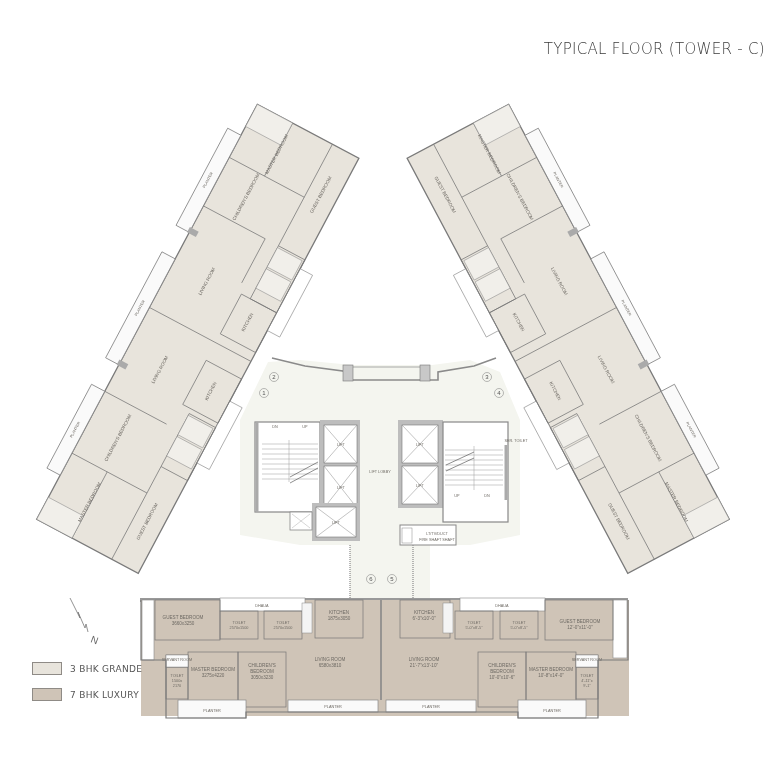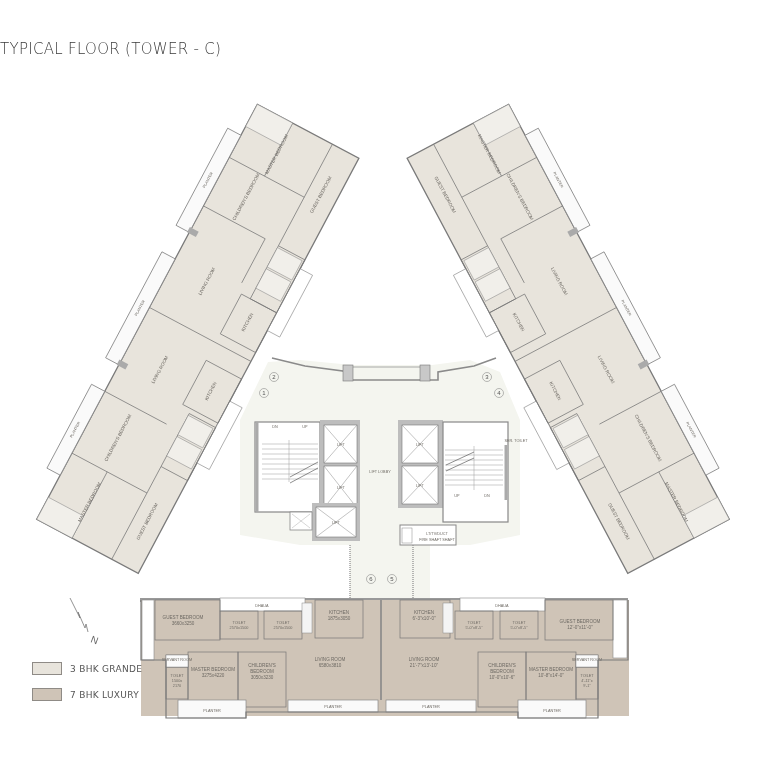--- a/index.html
+++ b/index.html
@@ -1,17 +1,17 @@
 <!DOCTYPE html>
 <html><head>
 <meta charset="utf-8">
 <style>
   html,body{margin:0;padding:0;background:#ffffff;}
   body{width:765px;height:766px;position:relative;overflow:hidden;font-family:"Liberation Sans",sans-serif;}
-  .title{position:absolute;left:0;top:40px;width:765px;text-align:left;font-size:15px;letter-spacing:0.3px;color:#3a3a3a;font-family:"DejaVu Sans",sans-serif;font-weight:300;}
+  .title{position:absolute;left:0;top:40px;width:765px;text-align:right;font-size:15px;letter-spacing:0.3px;color:#3a3a3a;font-family:"DejaVu Sans",sans-serif;font-weight:300;}
   svg{position:absolute;left:0;top:0;}
   .lbl{font-family:"Liberation Sans",sans-serif;font-size:4.6px;fill:#6e6a64;text-anchor:middle;}
   .lbl-s{font-family:"Liberation Sans",sans-serif;font-size:3.8px;fill:#6e6a64;text-anchor:middle;}
   .legend{position:absolute;left:32px;top:662px;}
   .legend-item{display:flex;align-items:center;margin-bottom:13px;}
   .swatch{width:28px;height:11px;border:1px solid #8f8b86;margin-right:8px;}
   .legend-text{font-size:9px;color:#555;letter-spacing:0.3px;font-family:"DejaVu Sans",sans-serif;}
 </style>
 </head>
 <body>

